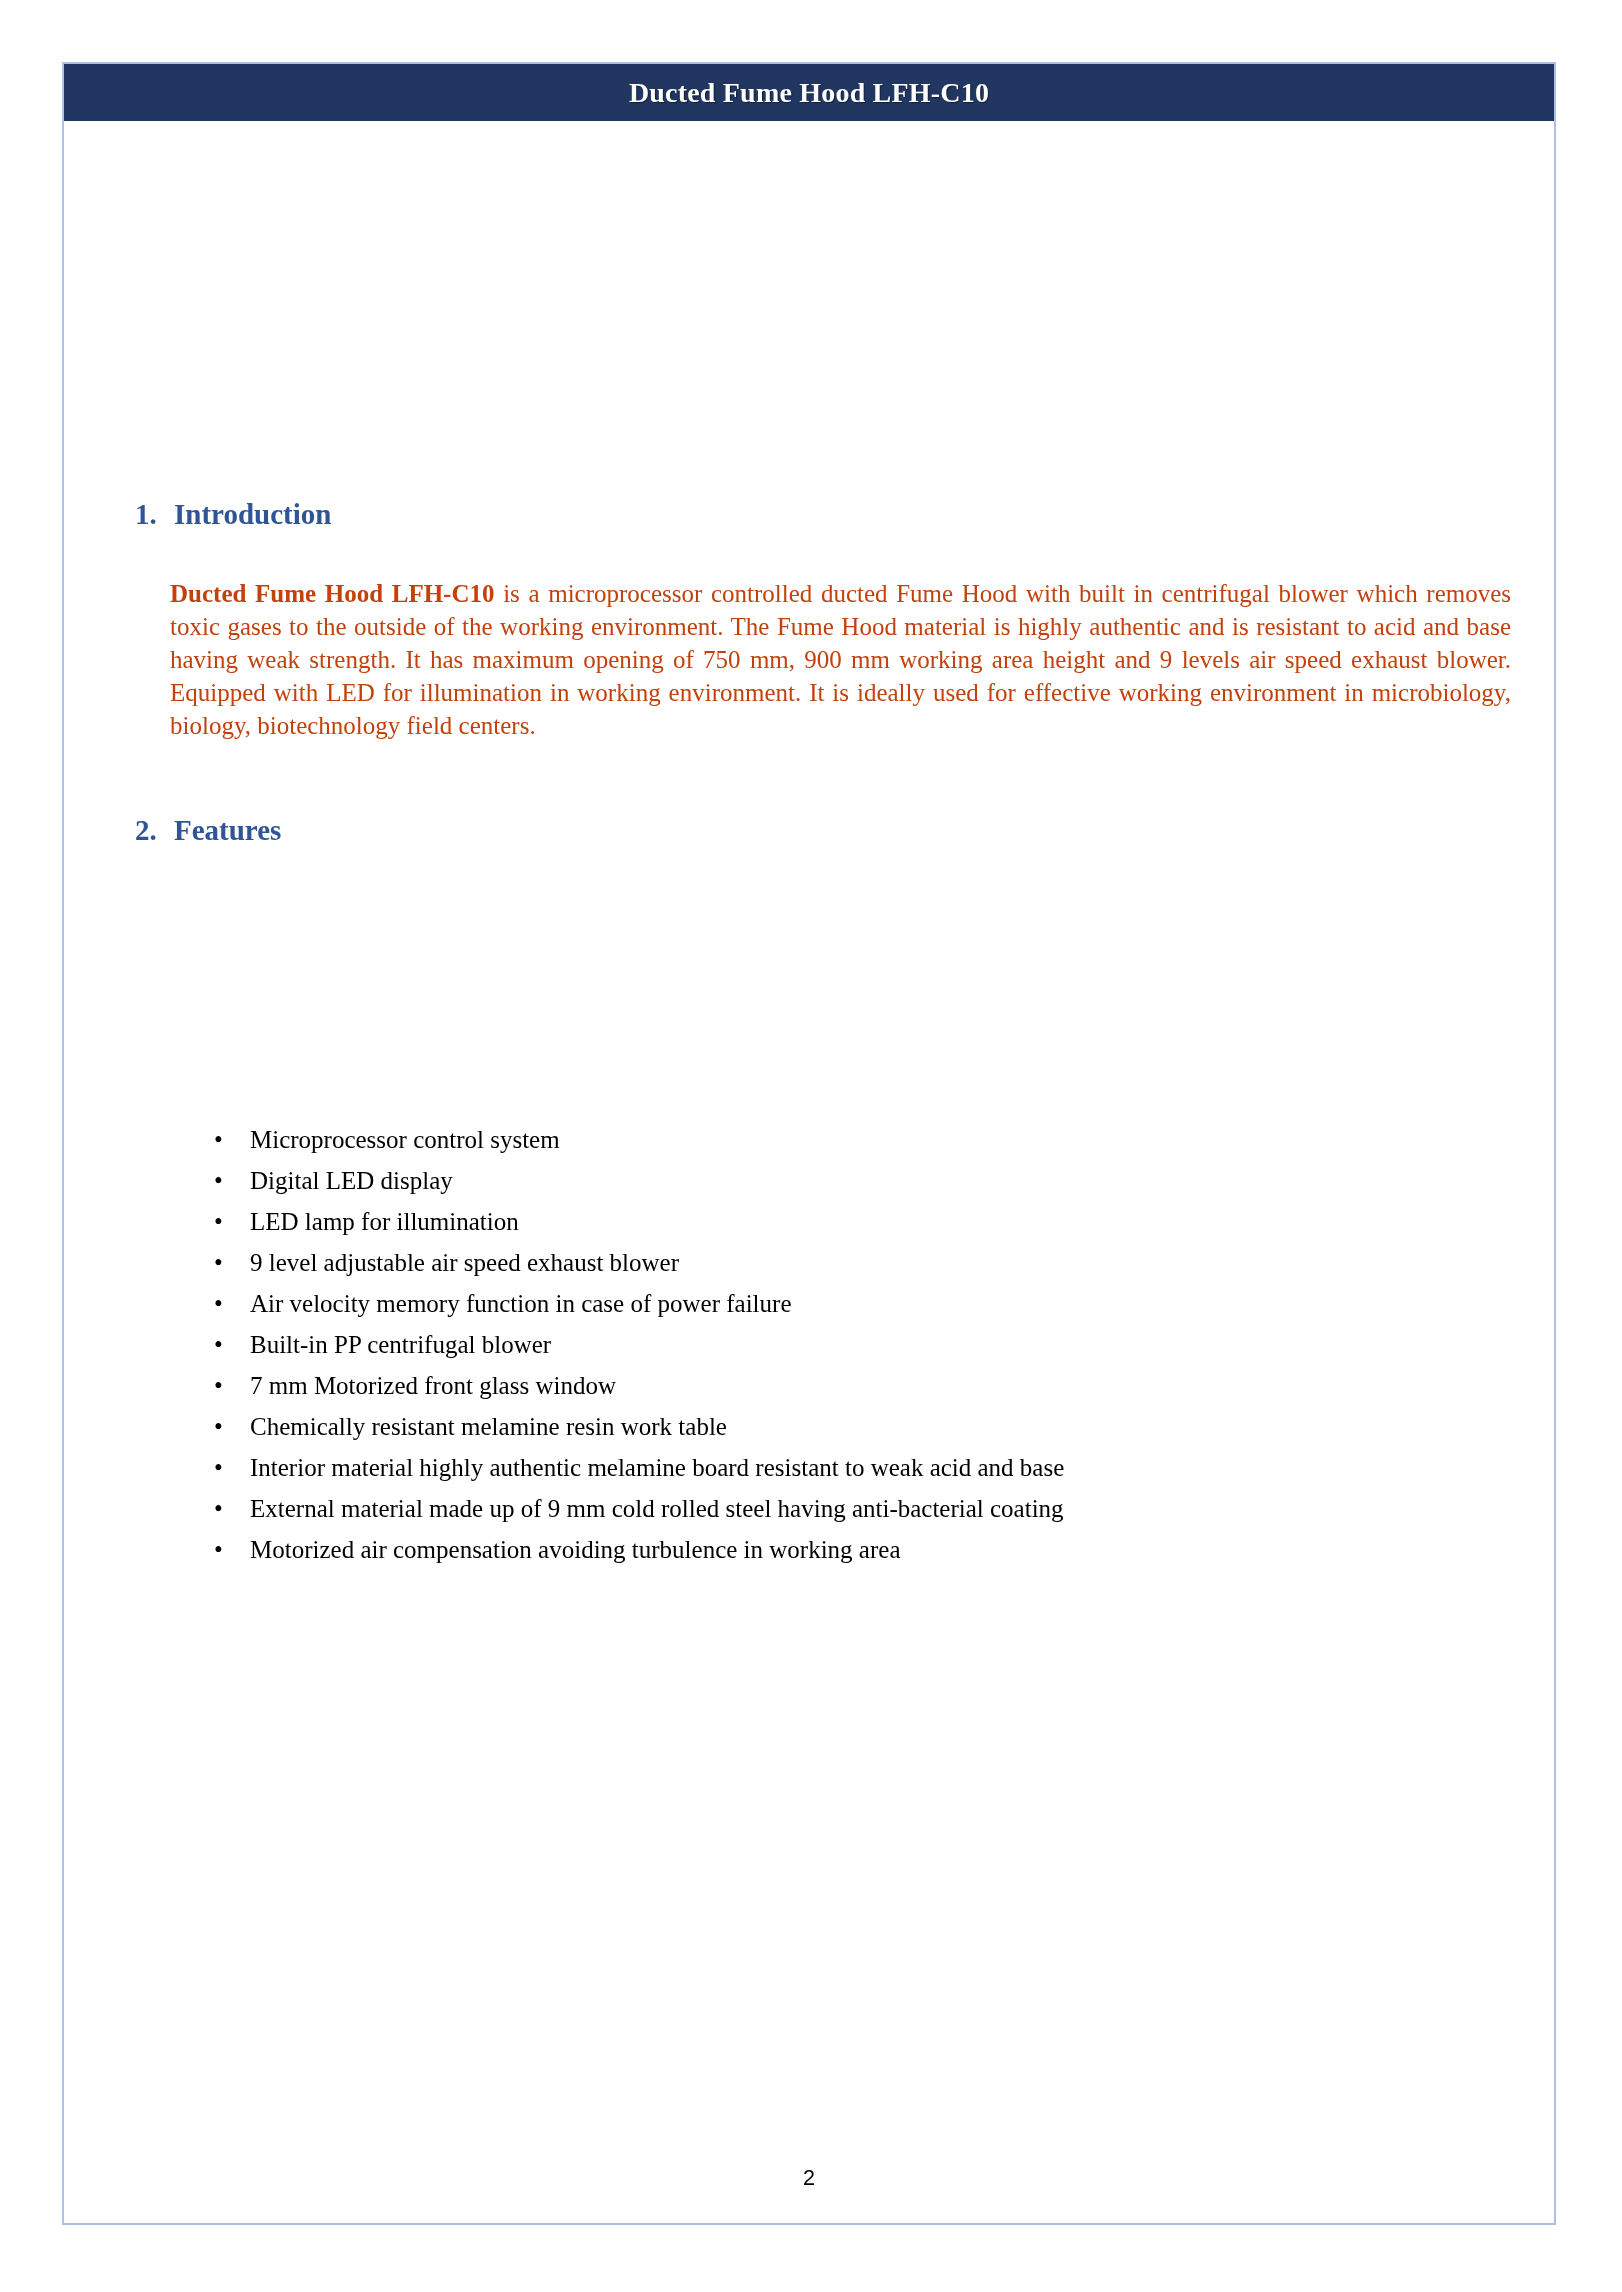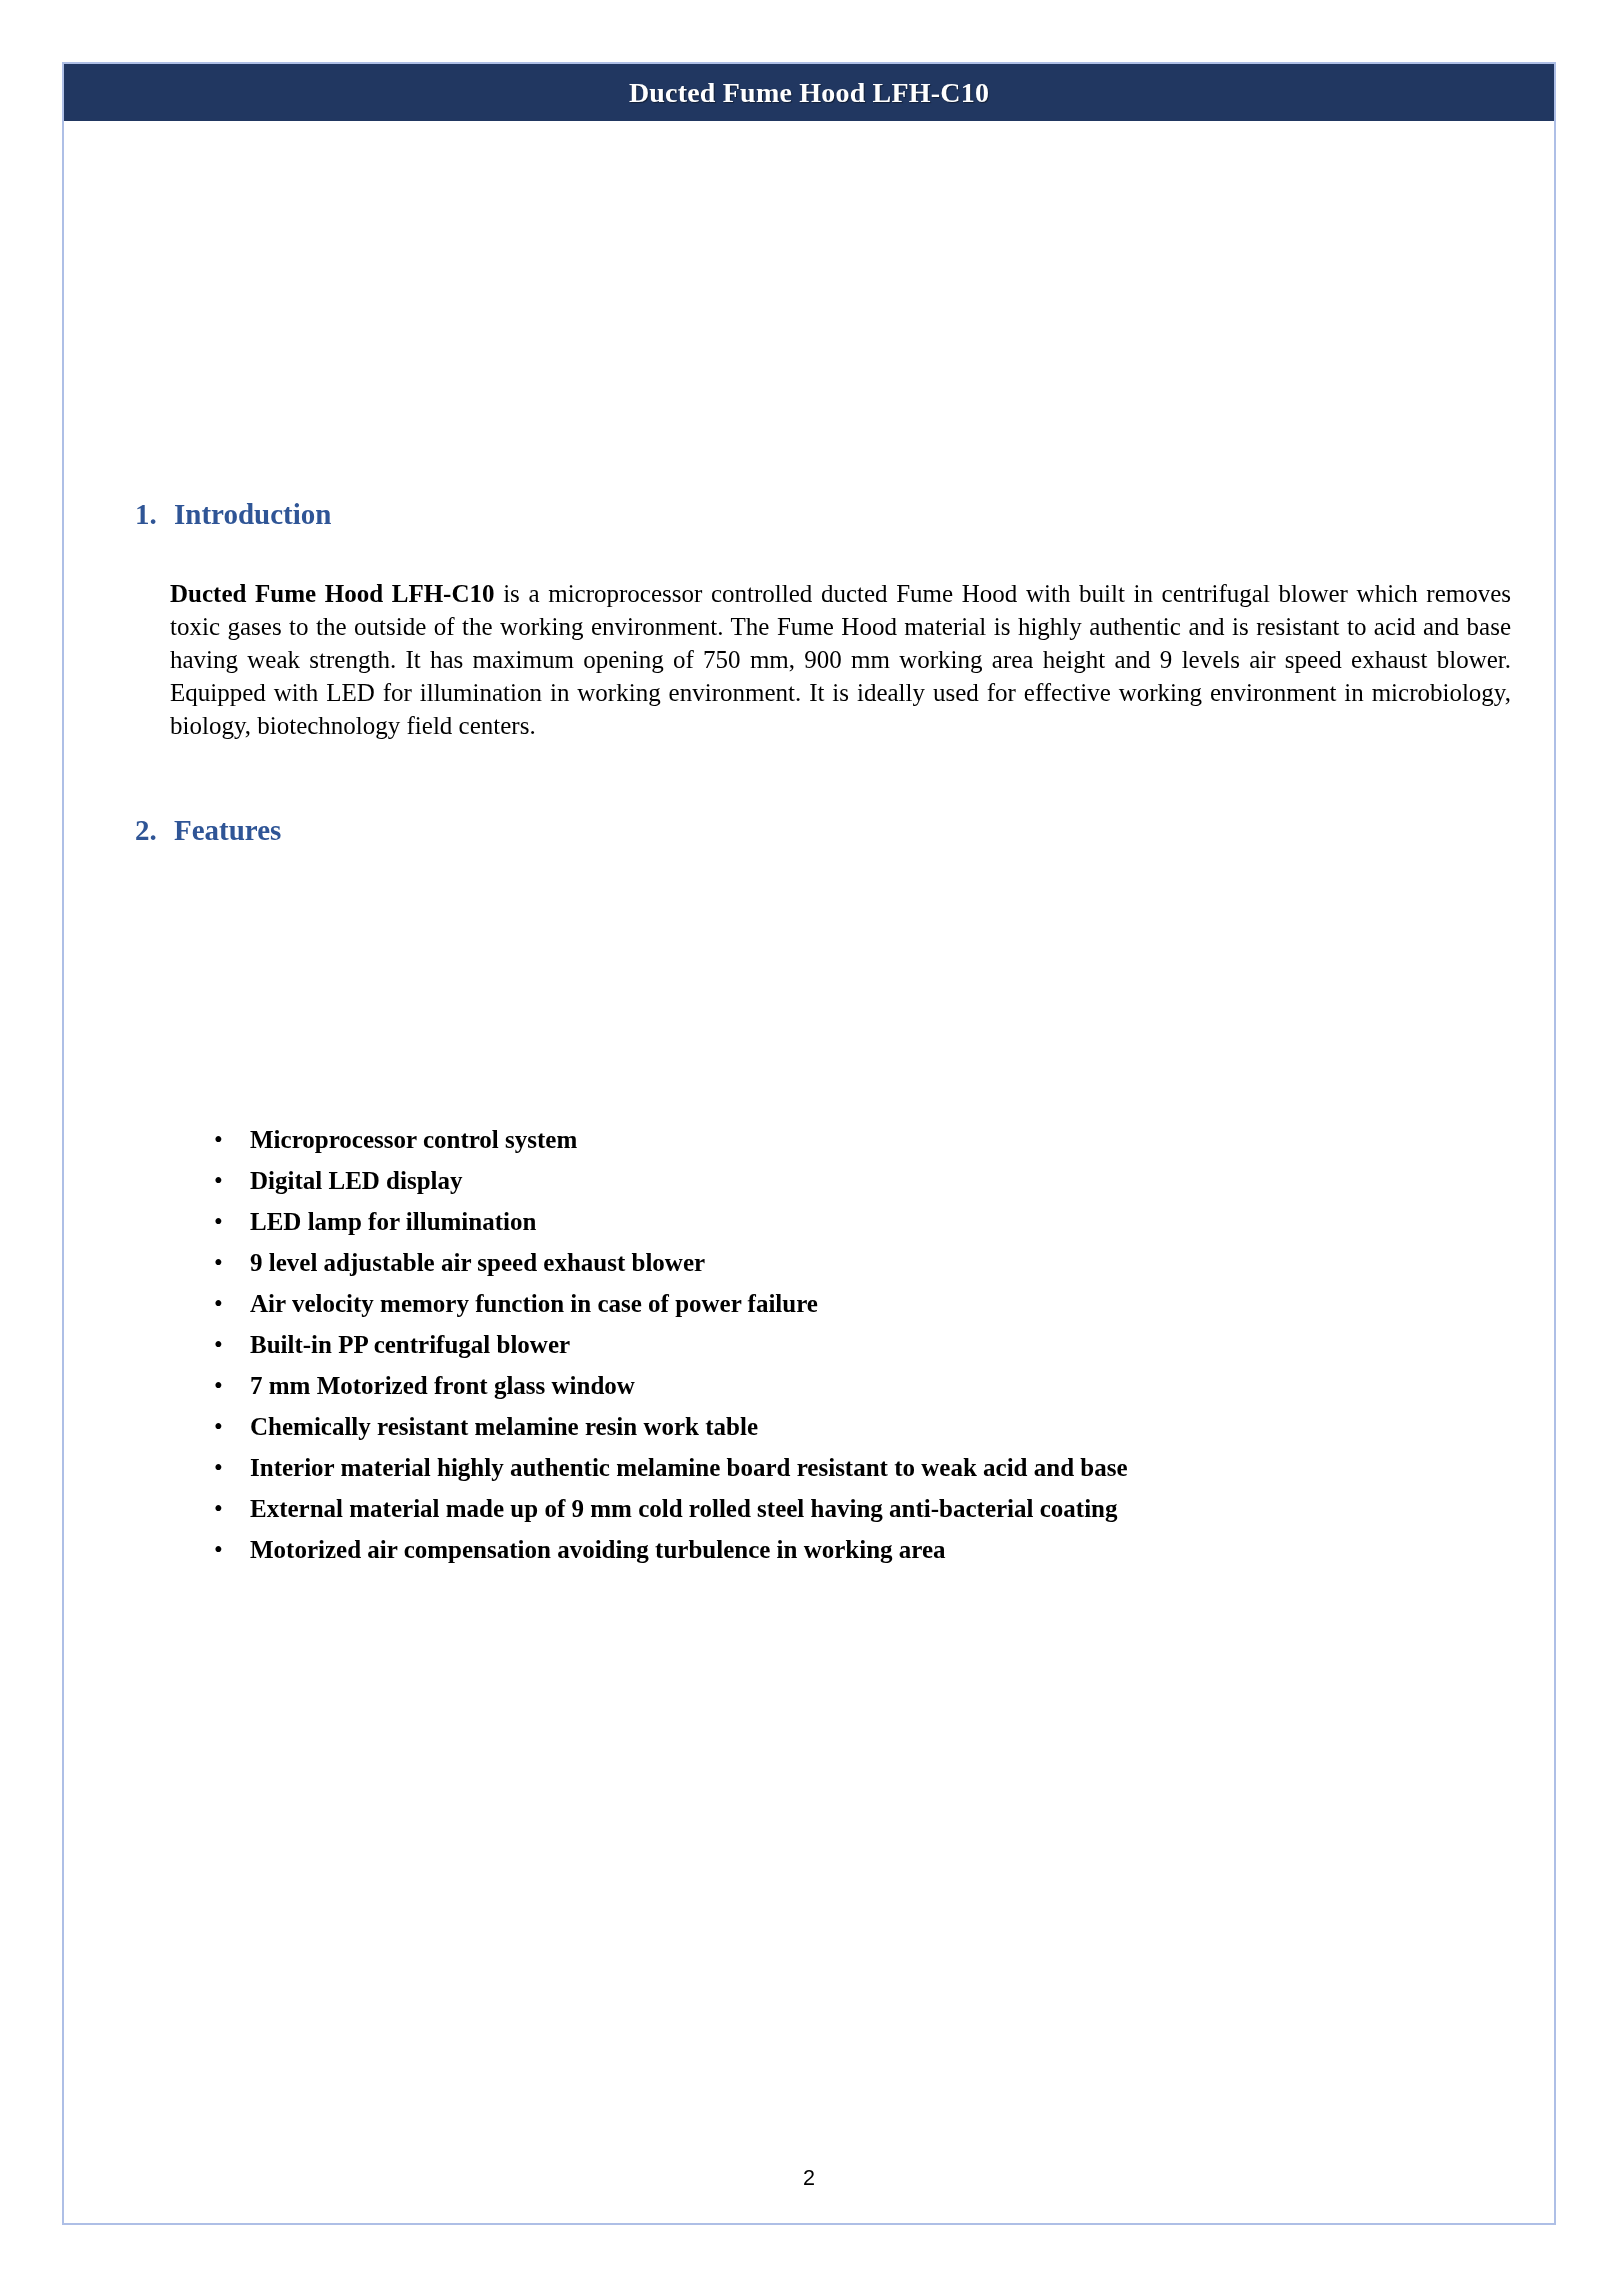--- a/index.html
+++ b/index.html
@@ -83,21 +83,21 @@
   
   #intro-paragraph {
     position: absolute;
     left: 106px;
     top: 431px;
     width: 1341px;
     text-align: justify;
     text-justify: inter-word;
     font-size: 25px;
     line-height: 33px;
-    color: #000000;
+    color: #c2410c;
     font-family: "Liberation Serif", "DejaVu Serif", serif;
   }
   #intro-paragraph .lead {
     font-weight: bold;
   }
 
   
   #features-list {
     position: absolute;
     left: 106px;
@@ -124,21 +124,20 @@
     position: absolute;
     left: 44px;
     top: 0;
     font-size: 25px;
     line-height: 41px;
   }
 
   
   #features-list li .item-text {
     display: block;
-    font-weight: bold;
   }
 
   
   #page-number {
     position: absolute;
     left: 0;
     right: 0;
     top: 2044px;
     text-align: center;
     font-family: "Liberation Sans", "DejaVu Sans", sans-serif;

